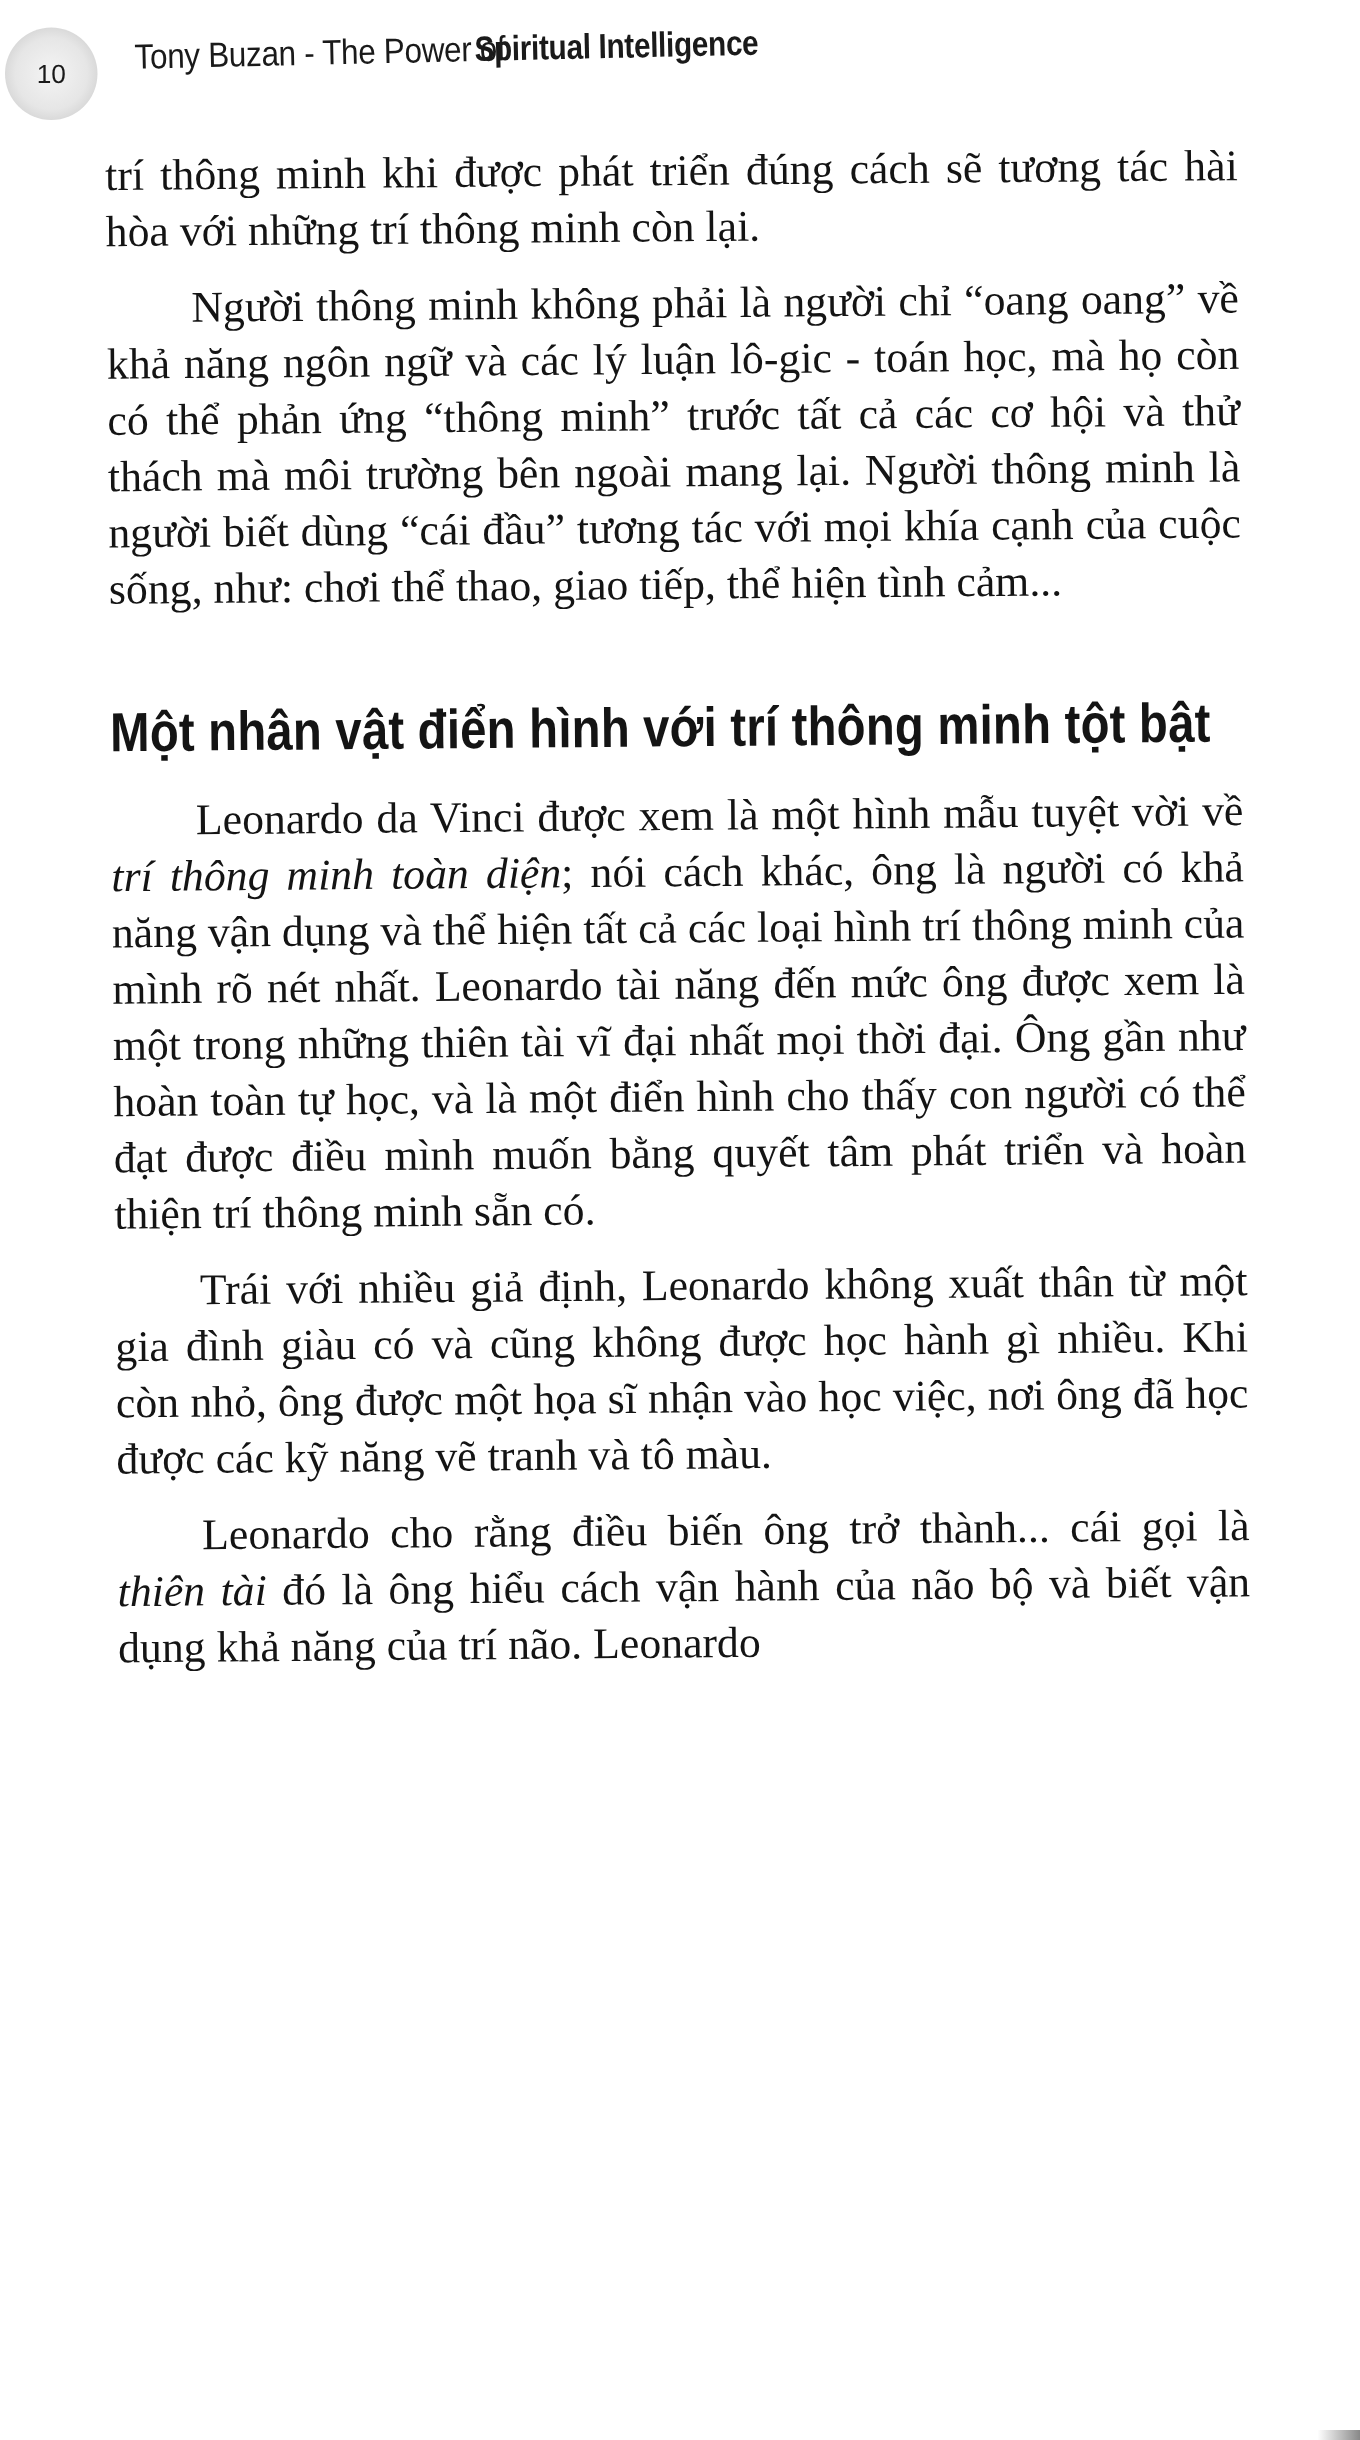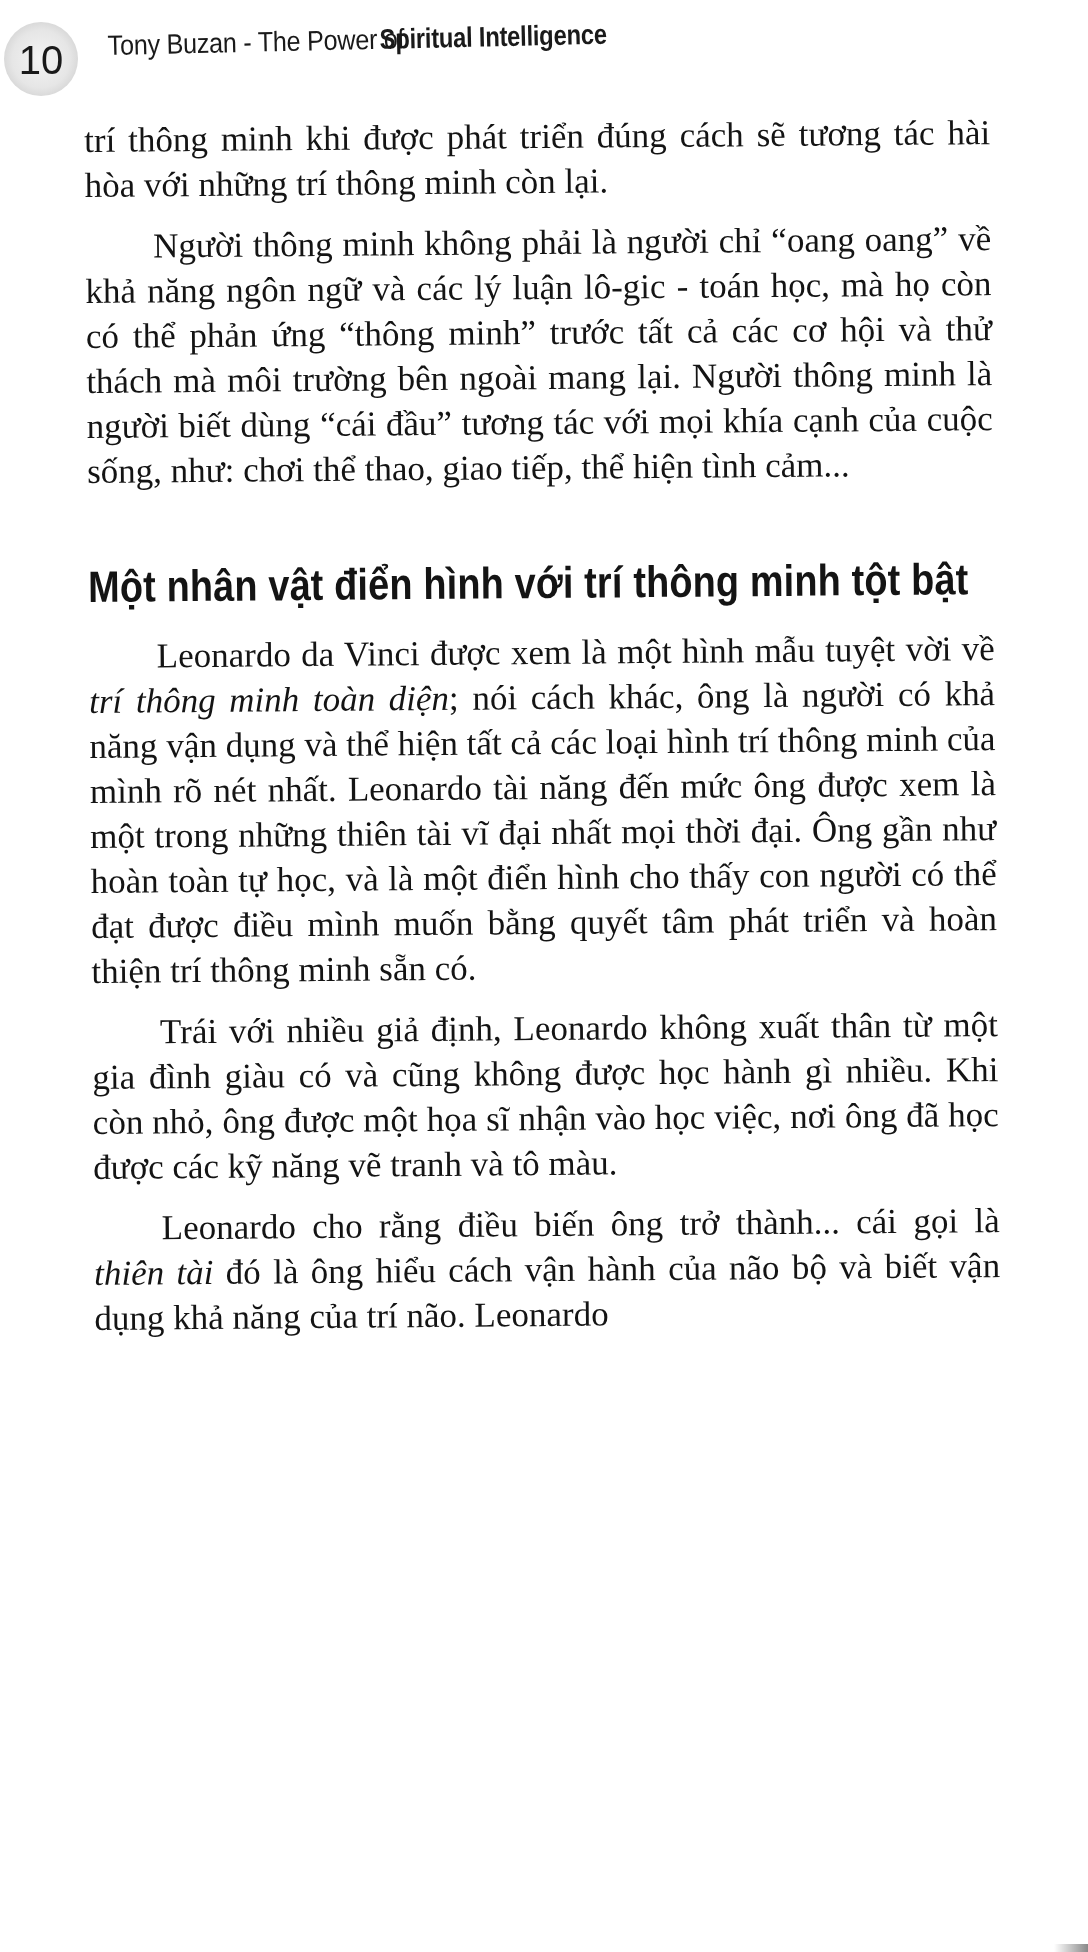--- a/index.html
+++ b/index.html
@@ -21,21 +21,21 @@
       width: 74px;
       height: 74px;
       border-radius: 50%;
       background: radial-gradient(circle at 50% 50%, #f4f4f4 0%, #e6e6e6 55%, #d2d2d2 80%, rgba(210,210,210,0) 100%);
       display: flex;
       align-items: center;
       justify-content: center;
     }
     .page-badge span {
       font-family: "Liberation Sans", sans-serif;
-      font-size: 40px;
+      font-size: 21px;
       color: #1a1a1a;
       margin-top: 2px;
     }
     .running-header {
       position: absolute;
       left: 108px;
       top: 30px;
       font-family: "Liberation Sans", sans-serif;
       font-size: 28px;
       color: #1a1a1a;

